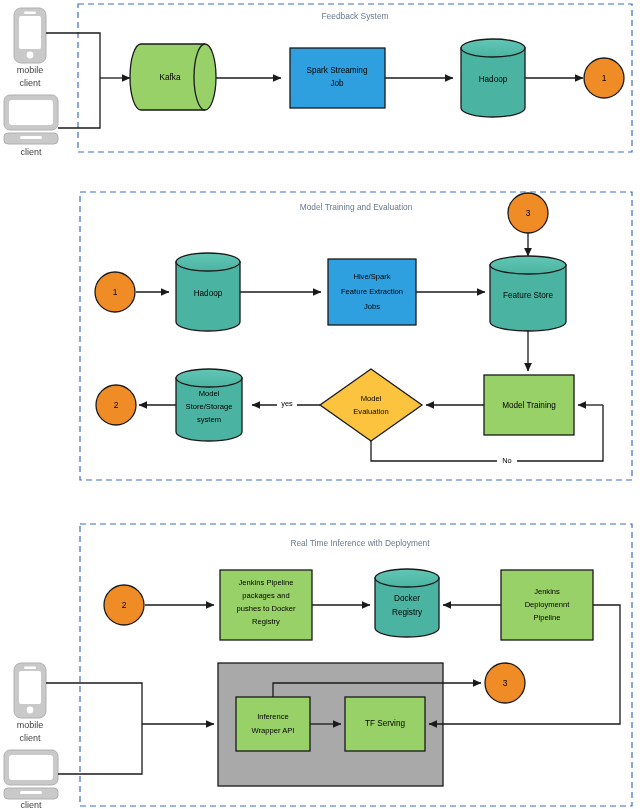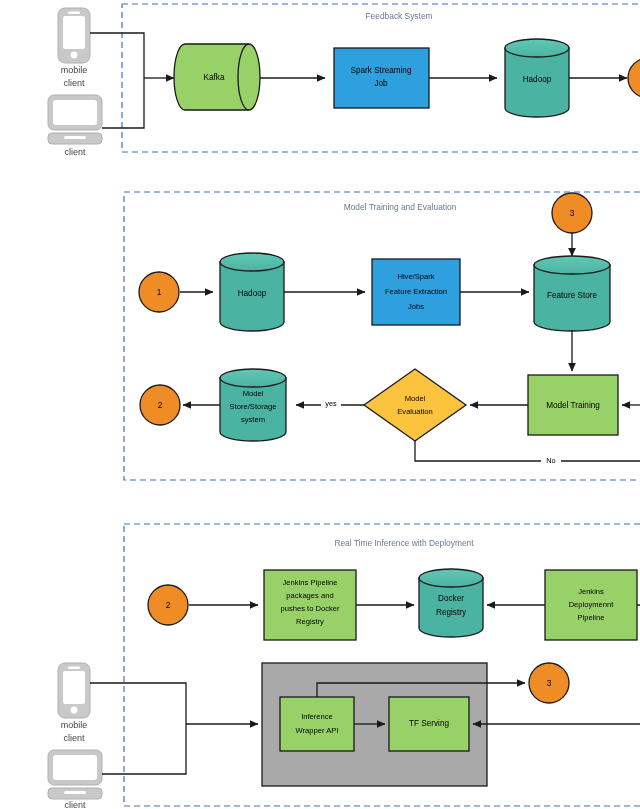--- a/index.html
+++ b/index.html
@@ -1,18 +1,18 @@
 <!DOCTYPE html>
 <html><head>
 <meta charset="utf-8">
 <style>
   html,body{margin:0;padding:0;background:#ffffff;}
   body{width:640px;height:809px;overflow:hidden;
        font-family:"Liberation Sans","DejaVu Sans",sans-serif;}
-  #stage{position:relative;width:557px;height:809px;padding-left:44px;}
+  #stage{position:relative;width:557px;height:809px;}
   svg{display:block;}
   text{font-family:"Liberation Sans","DejaVu Sans",sans-serif;}
   .nodelabel{font-size:8.2px;fill:#000000;text-anchor:middle;dominant-baseline:middle;}
   .nodelabel.sm{font-size:7.6px;}
   .grouptitle{font-size:8.4px;fill:#6a7a90;text-anchor:middle;dominant-baseline:middle;}
   .edgelabel{font-size:7.4px;fill:#000000;text-anchor:middle;dominant-baseline:middle;}
   .numlabel{font-size:8.4px;fill:#000000;text-anchor:middle;dominant-baseline:middle;}
   .clientlabel{font-size:9px;fill:#444444;text-anchor:middle;dominant-baseline:middle;}
 </style>
 </head>

